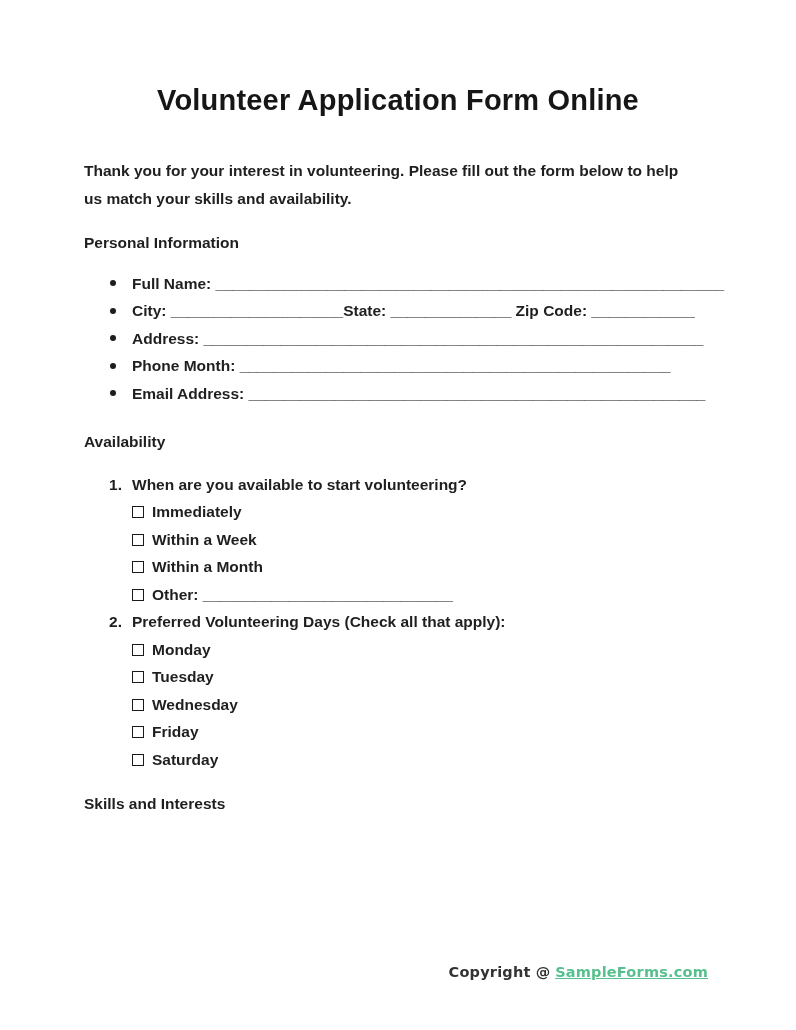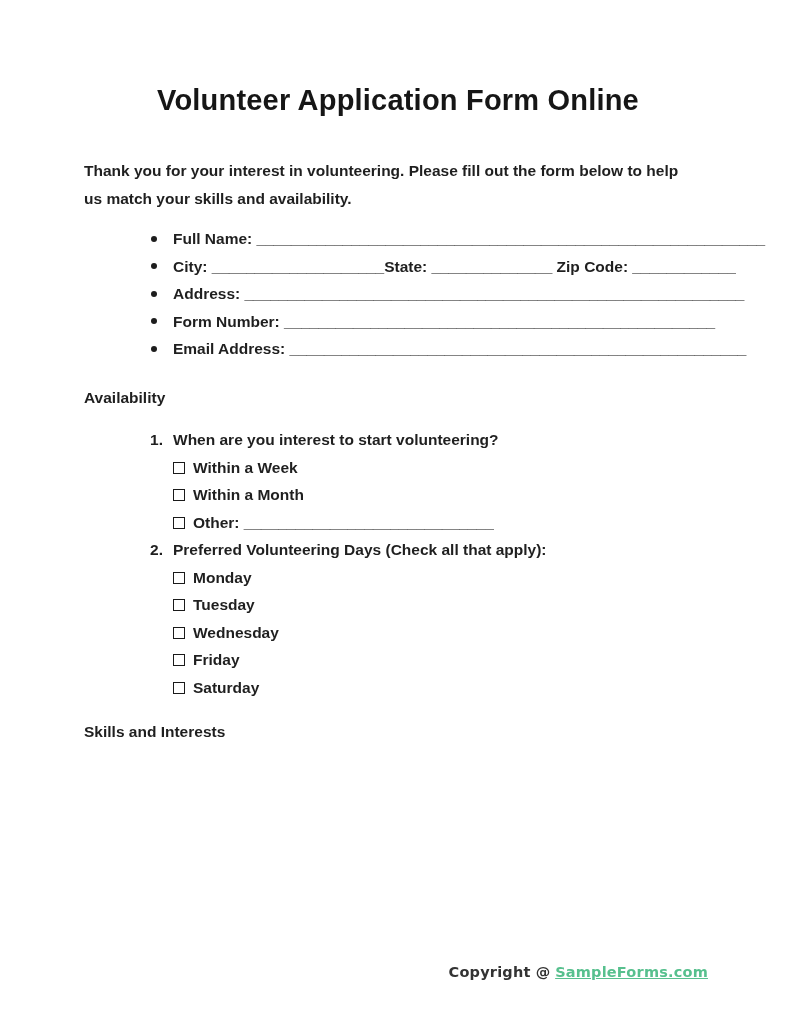--- a/index.html
+++ b/index.html
@@ -33,21 +33,21 @@
     color: #1f1f1f;
   }
   .section-heading {
     margin: 17px 84px 0;
     font-size: 15.5px;
     font-weight: 700;
     line-height: 27.5px;
     color: #1f1f1f;
   }
   .heading-availability { margin-top: 21px; }
-  .list { margin-top: 13px; padding-left: 41px; }
+  .list { margin-top: 13px; }
   .list-availability { margin-top: 15px; }
   .row {
     margin-left: 84px;
     margin-right: 0;
     font-size: 15.5px;
     font-weight: 700;
     line-height: 27.5px;
     white-space: nowrap;
     color: #1f1f1f;
   }
@@ -101,33 +101,35 @@
 
 <div class="page">
 
   <h1 class="title">Volunteer Application Form Online</h1>
 
   <div class="intro">
     <div>Thank you for your interest in volunteering. Please fill out the form below to help</div>
     <div>us match your skills and availability.</div>
   </div>
 
+  <h2 class="section-heading">Personal Information</h2>
 
   <div class="list">
     <div class="row"><span class="bullet"></span><span>Full Name:</span> <span class="blank">___________________________________________________________</span></div>
     <div class="row"><span class="bullet"></span><span>City:</span> <span class="blank">____________________</span><span>State:</span> <span class="blank">______________</span> <span>Zip Code:</span> <span class="blank">____________</span></div>
     <div class="row"><span class="bullet"></span><span>Address:</span> <span class="blank">__________________________________________________________</span></div>
-    <div class="row"><span class="bullet"></span><span>Form Number:</span> <span class="blank">__________________________________________________</span></div>
+    <div class="row"><span class="bullet"></span><span>Phone Month:</span> <span class="blank">__________________________________________________</span></div>
     <div class="row"><span class="bullet"></span><span>Email Address:</span> <span class="blank">_____________________________________________________</span></div>
   </div>
 
   <h2 class="section-heading heading-availability">Availability</h2>
 
   <div class="list list-availability">
-    <div class="row"><span class="num">1.</span><span>When are you interest to start volunteering?</span></div>
+    <div class="row"><span class="num">1.</span><span>When are you available to start volunteering?</span></div>
+    <div class="row cb-row"><span class="checkbox"></span><span>Immediately</span></div>
     <div class="row cb-row"><span class="checkbox"></span><span>Within a Week</span></div>
     <div class="row cb-row"><span class="checkbox"></span><span>Within a Month</span></div>
     <div class="row cb-row"><span class="checkbox"></span><span>Other:</span> <span class="blank">_____________________________</span></div>
 
     <div class="row"><span class="num">2.</span><span>Preferred Volunteering Days (Check all that apply):</span></div>
     <div class="row cb-row"><span class="checkbox"></span><span>Monday</span></div>
     <div class="row cb-row"><span class="checkbox"></span><span>Tuesday</span></div>
     <div class="row cb-row"><span class="checkbox"></span><span>Wednesday</span></div>
     <div class="row cb-row"><span class="checkbox"></span><span>Friday</span></div>
     <div class="row cb-row"><span class="checkbox"></span><span>Saturday</span></div>

